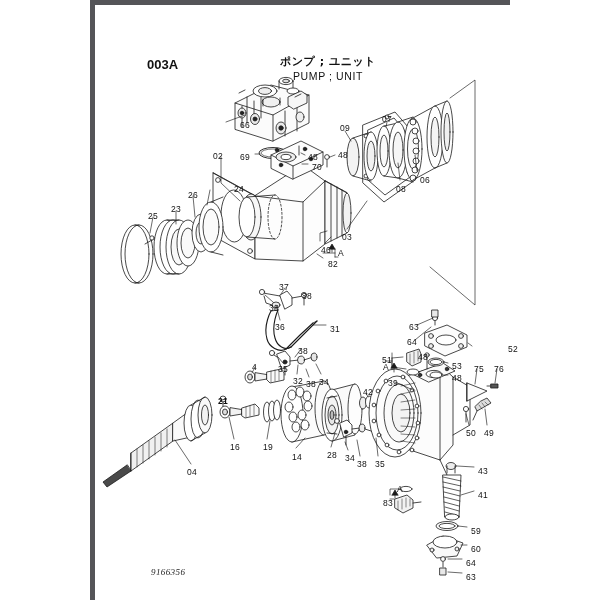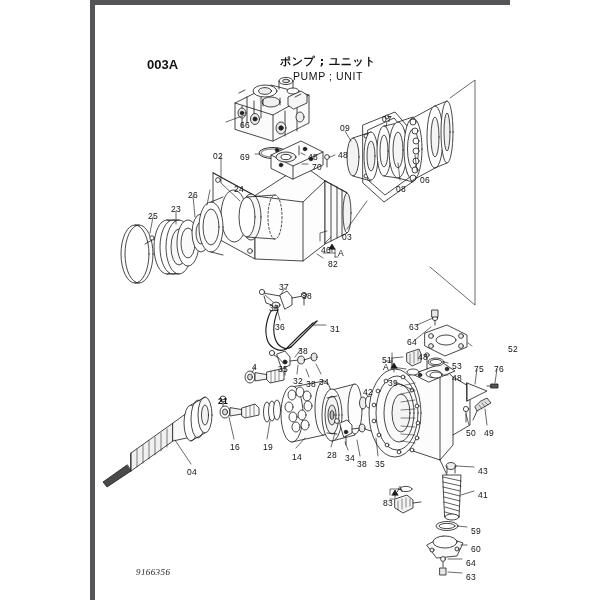--- a/index.html
+++ b/index.html
@@ -478,21 +478,21 @@
     </svg>
 
     <div class="grp" style="left:52px;top:52px;">003A</div>
     <div class="ttl jp" style="left:168px;top:49px;width:130px;">ポンプ ; ユニット</div>
     <div class="ttl en" style="left:168px;top:65px;width:130px;">PUMP ; UNIT</div>
 
     <div class="amark" style="left:243px;top:243px;">A</div>
     <div class="amark" style="left:288px;top:357px;">A</div>
     <div class="amark" style="left:302px;top:479px;">A</div>
 
-    <div class="code" style="left:41px;top:562px;">9166356</div>
+    <div class="code" style="left:56px;top:562px;">9166356</div>
 
     <div id="callout-layer">
         <div class="lbl" style="left: 118px; top: 116px; margin-left: 27px;">66</div>
         <div class="lbl" style="left: 118px; top: 147px;">02</div>
         <div class="lbl" style="left: 145px; top: 148px;">69</div>
         <div class="lbl" style="left: 213px; top: 148px;">48</div>
         <div class="lbl" style="left: 243px; top: 146px;">48</div>
         <div class="lbl" style="left: 217px; top: 158px;">70</div>
         <div class="lbl" style="left: 245px; top: 119px;">09</div>
         <div class="lbl" style="left: 287px; top: 110px;">07</div>

